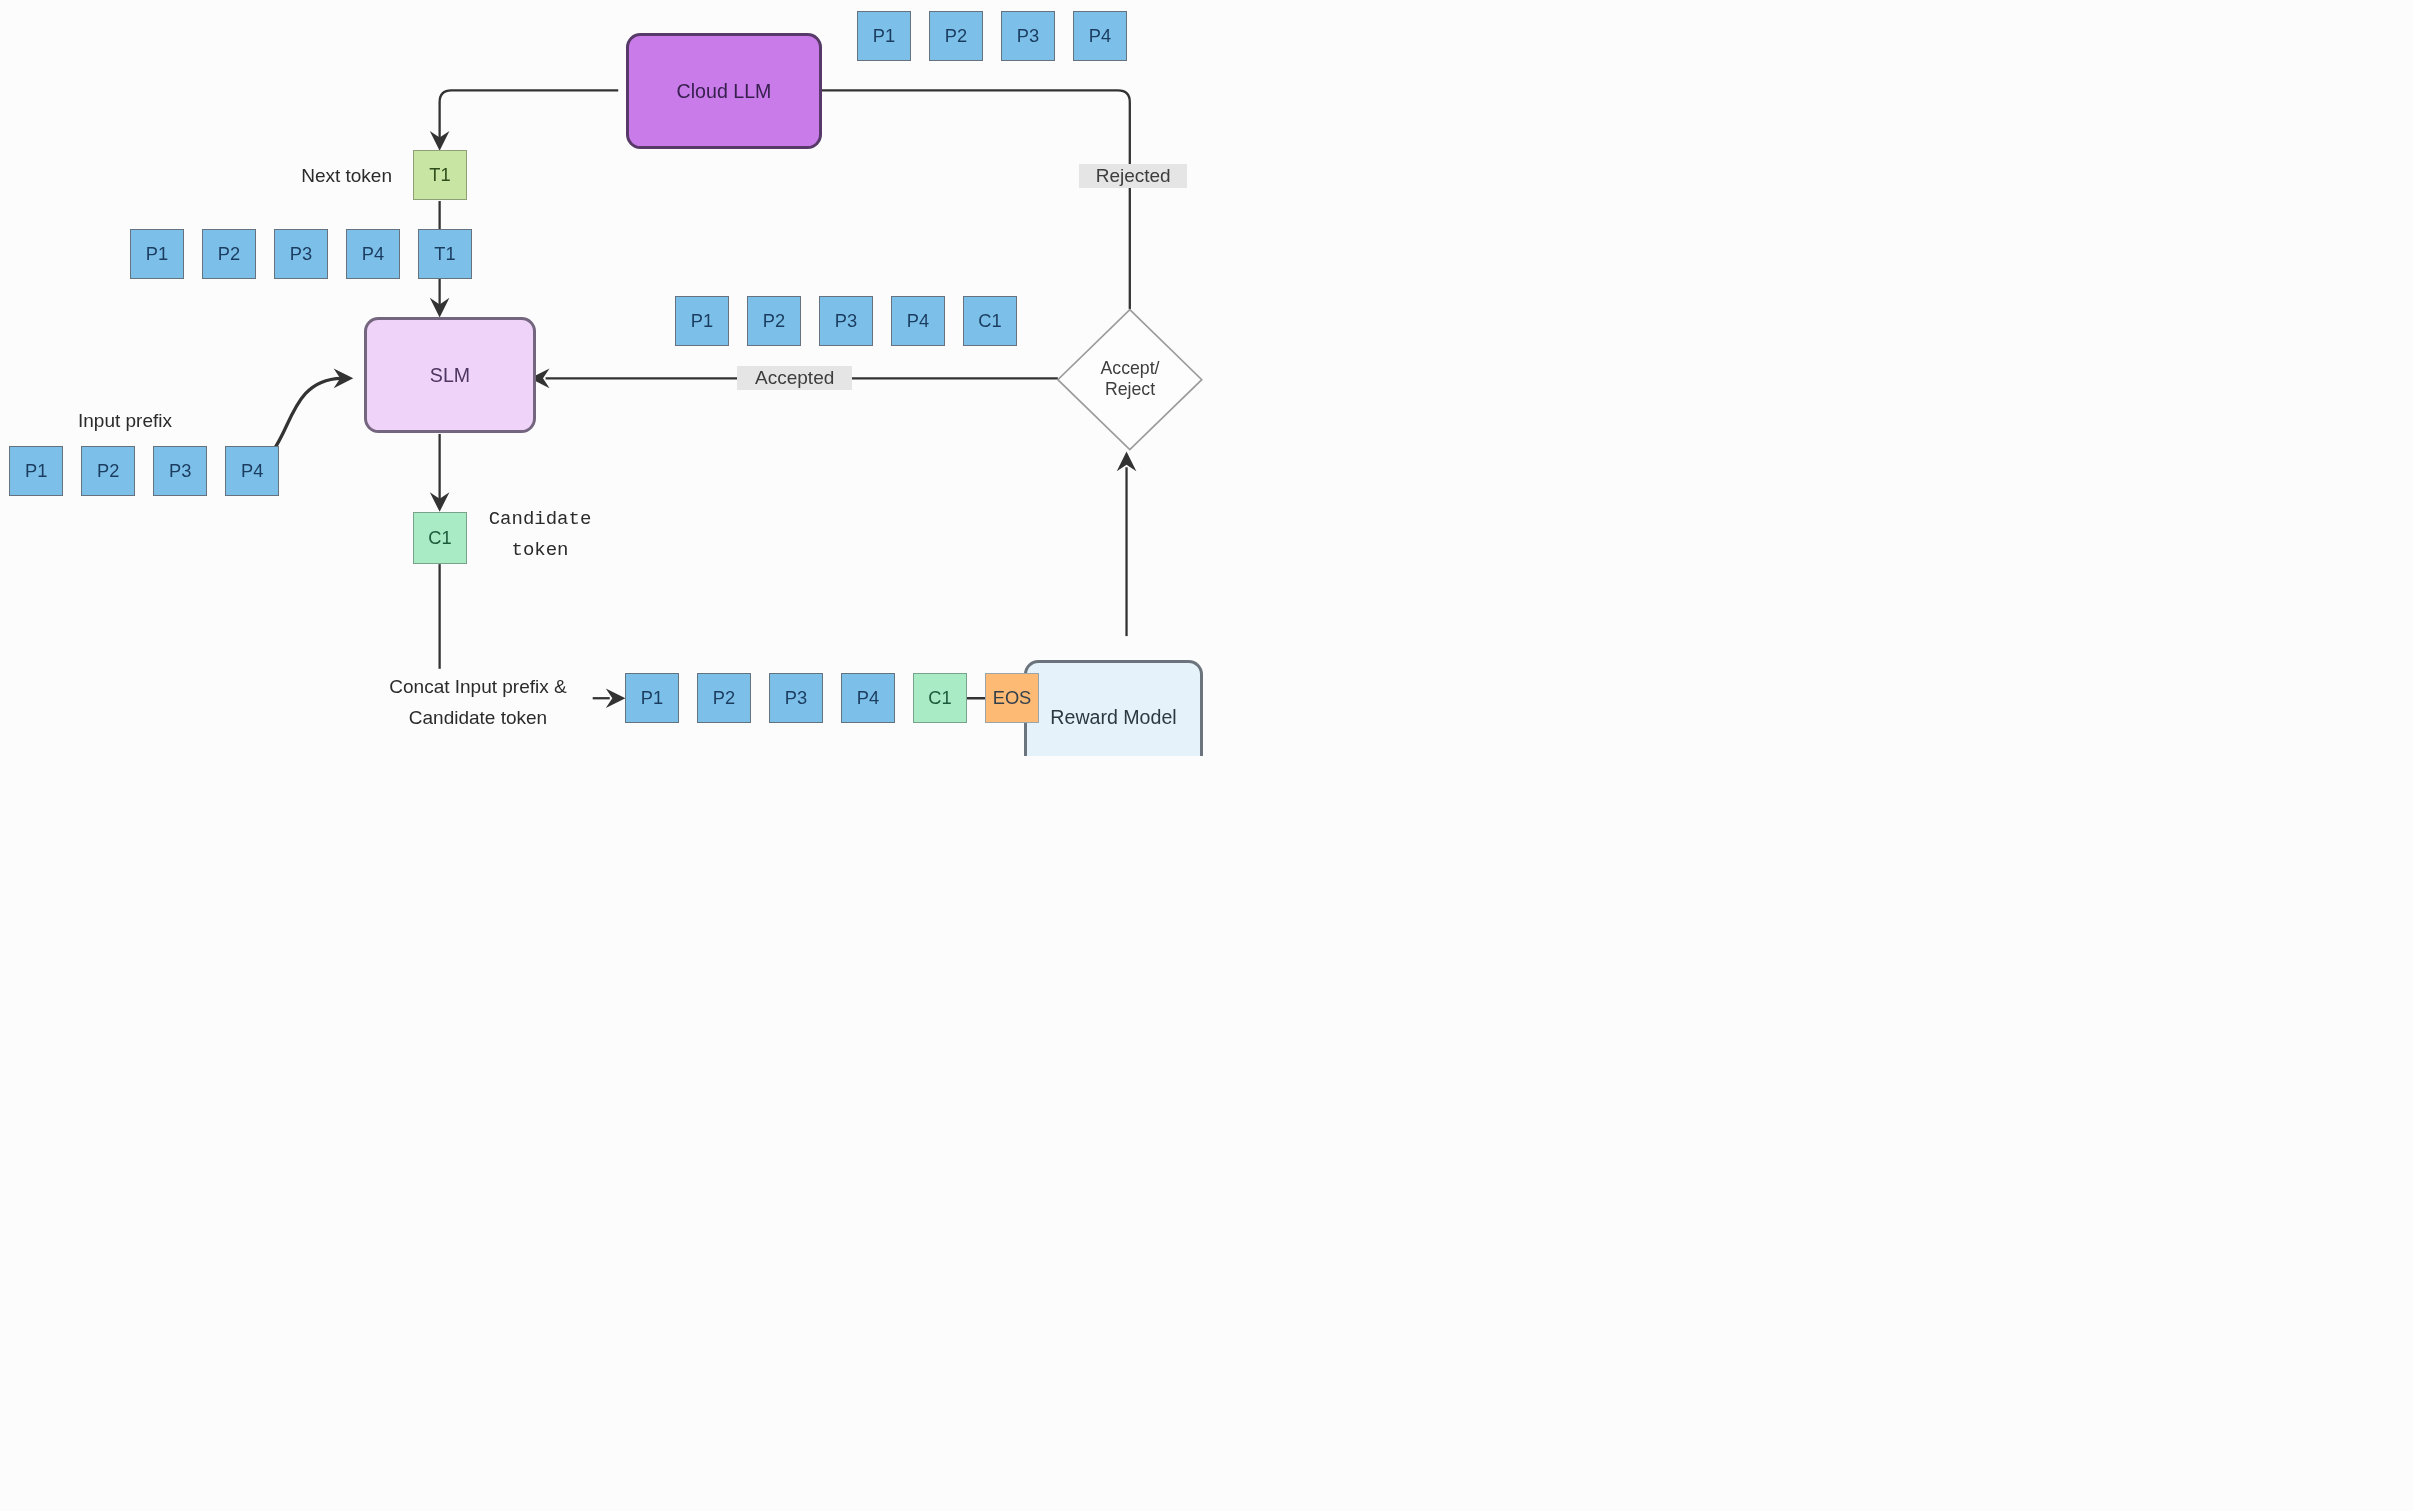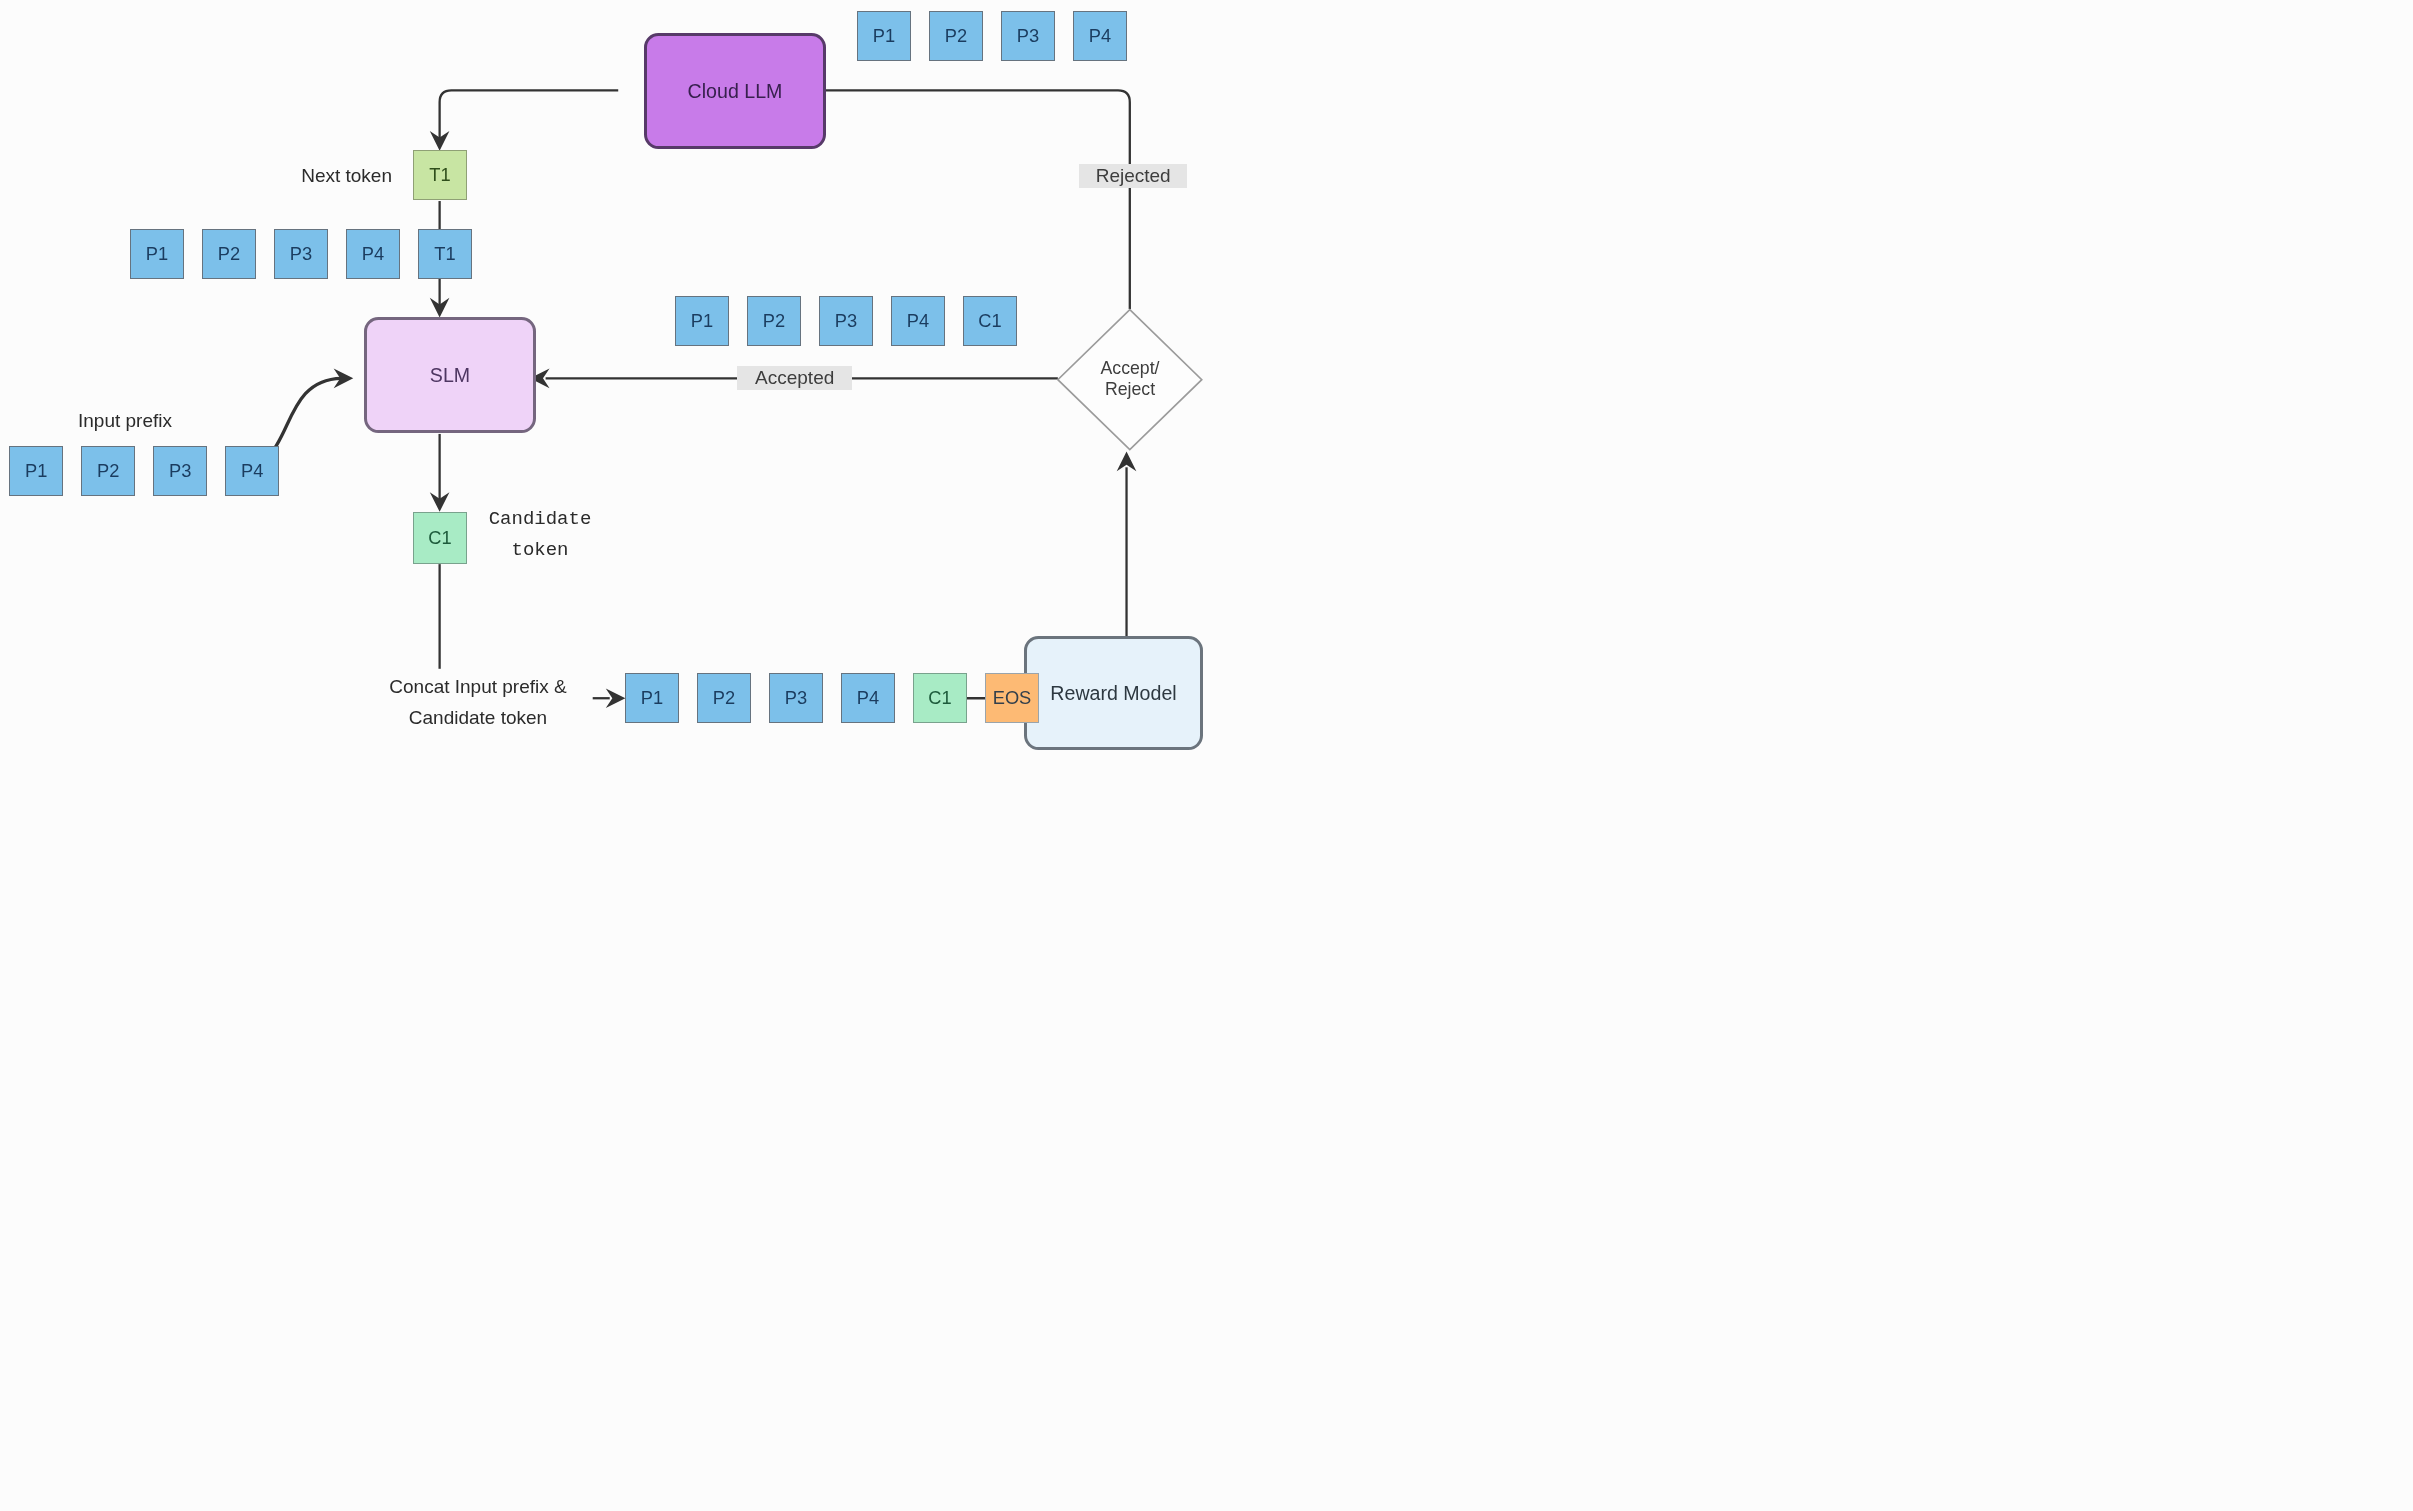--- a/index.html
+++ b/index.html
@@ -29,21 +29,21 @@
   .token-green{width:54px;height:50px;background:#c8e5a3;border:1.3px solid #8fa075;color:#2f4e1b;}
   .token-mint{width:54px;height:52px;background:#a8ebc5;border:1.3px solid #79a28d;color:#1d5a3b;}
   
   .node{
     position:absolute;box-sizing:border-box;z-index:2;
     border-radius:14.4px;display:flex;align-items:center;justify-content:center;
     font-size:19.6px;
   }
   .node.cloud{background:#c87be9;border:3.3px solid #573a69;color:#37204e;}
   .node.slm{background:#efd3f8;border:3.3px solid #75667f;color:#4e3662;}
-  .node.reward{background:#e6f2fa;border:3.3px solid #6b747d;color:#2d3840;}
+  .node.reward{background:#e6f2fa;border:3.3px solid #6b747d;color:#2d3840;margin-top:24px;}
   
   .diamond-label{
     position:absolute;z-index:2;text-align:center;
     font-size:17.7px;line-height:21px;color:#3e3e3e;
   }
   
   .lbl{
     position:absolute;z-index:3;color:#2b2b2b;font-size:19px;line-height:31px;
     text-align:center;
   }
@@ -81,21 +81,21 @@
 
     <path d="M 1617,578 L 834,578" fill="none" stroke="#333333" stroke-width="3.5"></path>
     <path d="M 810,578 L 840,563 L 830,578 L 840,593 Z" fill="#333333"></path>
 
     <path d="M 357,719 C 455,722 420,580 522,578" fill="none" stroke="#333333" stroke-width="5"></path>
     <path d="M 540,578 L 510,563 L 520,578 L 510,593 Z" fill="#333333"></path>
 
     <polygon points="1727,473 1837,580 1727,687 1617,580" fill="#fdfdfd" stroke="#9b9b9b" stroke-width="2.5"></polygon>
   </svg>
 
-  <div class="node cloud" style="left:644px;top:33px;width:182px;height:116px;justify-content:center;">
+  <div class="node cloud" style="left:626px;top:33px;width:196px;height:116px;justify-content:center;">
     <span>Cloud LLM</span>
   </div>
   <div class="node slm" style="left:364px;top:317px;width:172px;height:116px;">
     <span>SLM</span>
   </div>
   <div class="node reward" style="left:1024px;top:636px;width:179px;height:114px;">
     <span>Reward Model</span>
   </div>
 
   <div class="diamond-label" style="left:1071px;top:358px;width:118px;">

